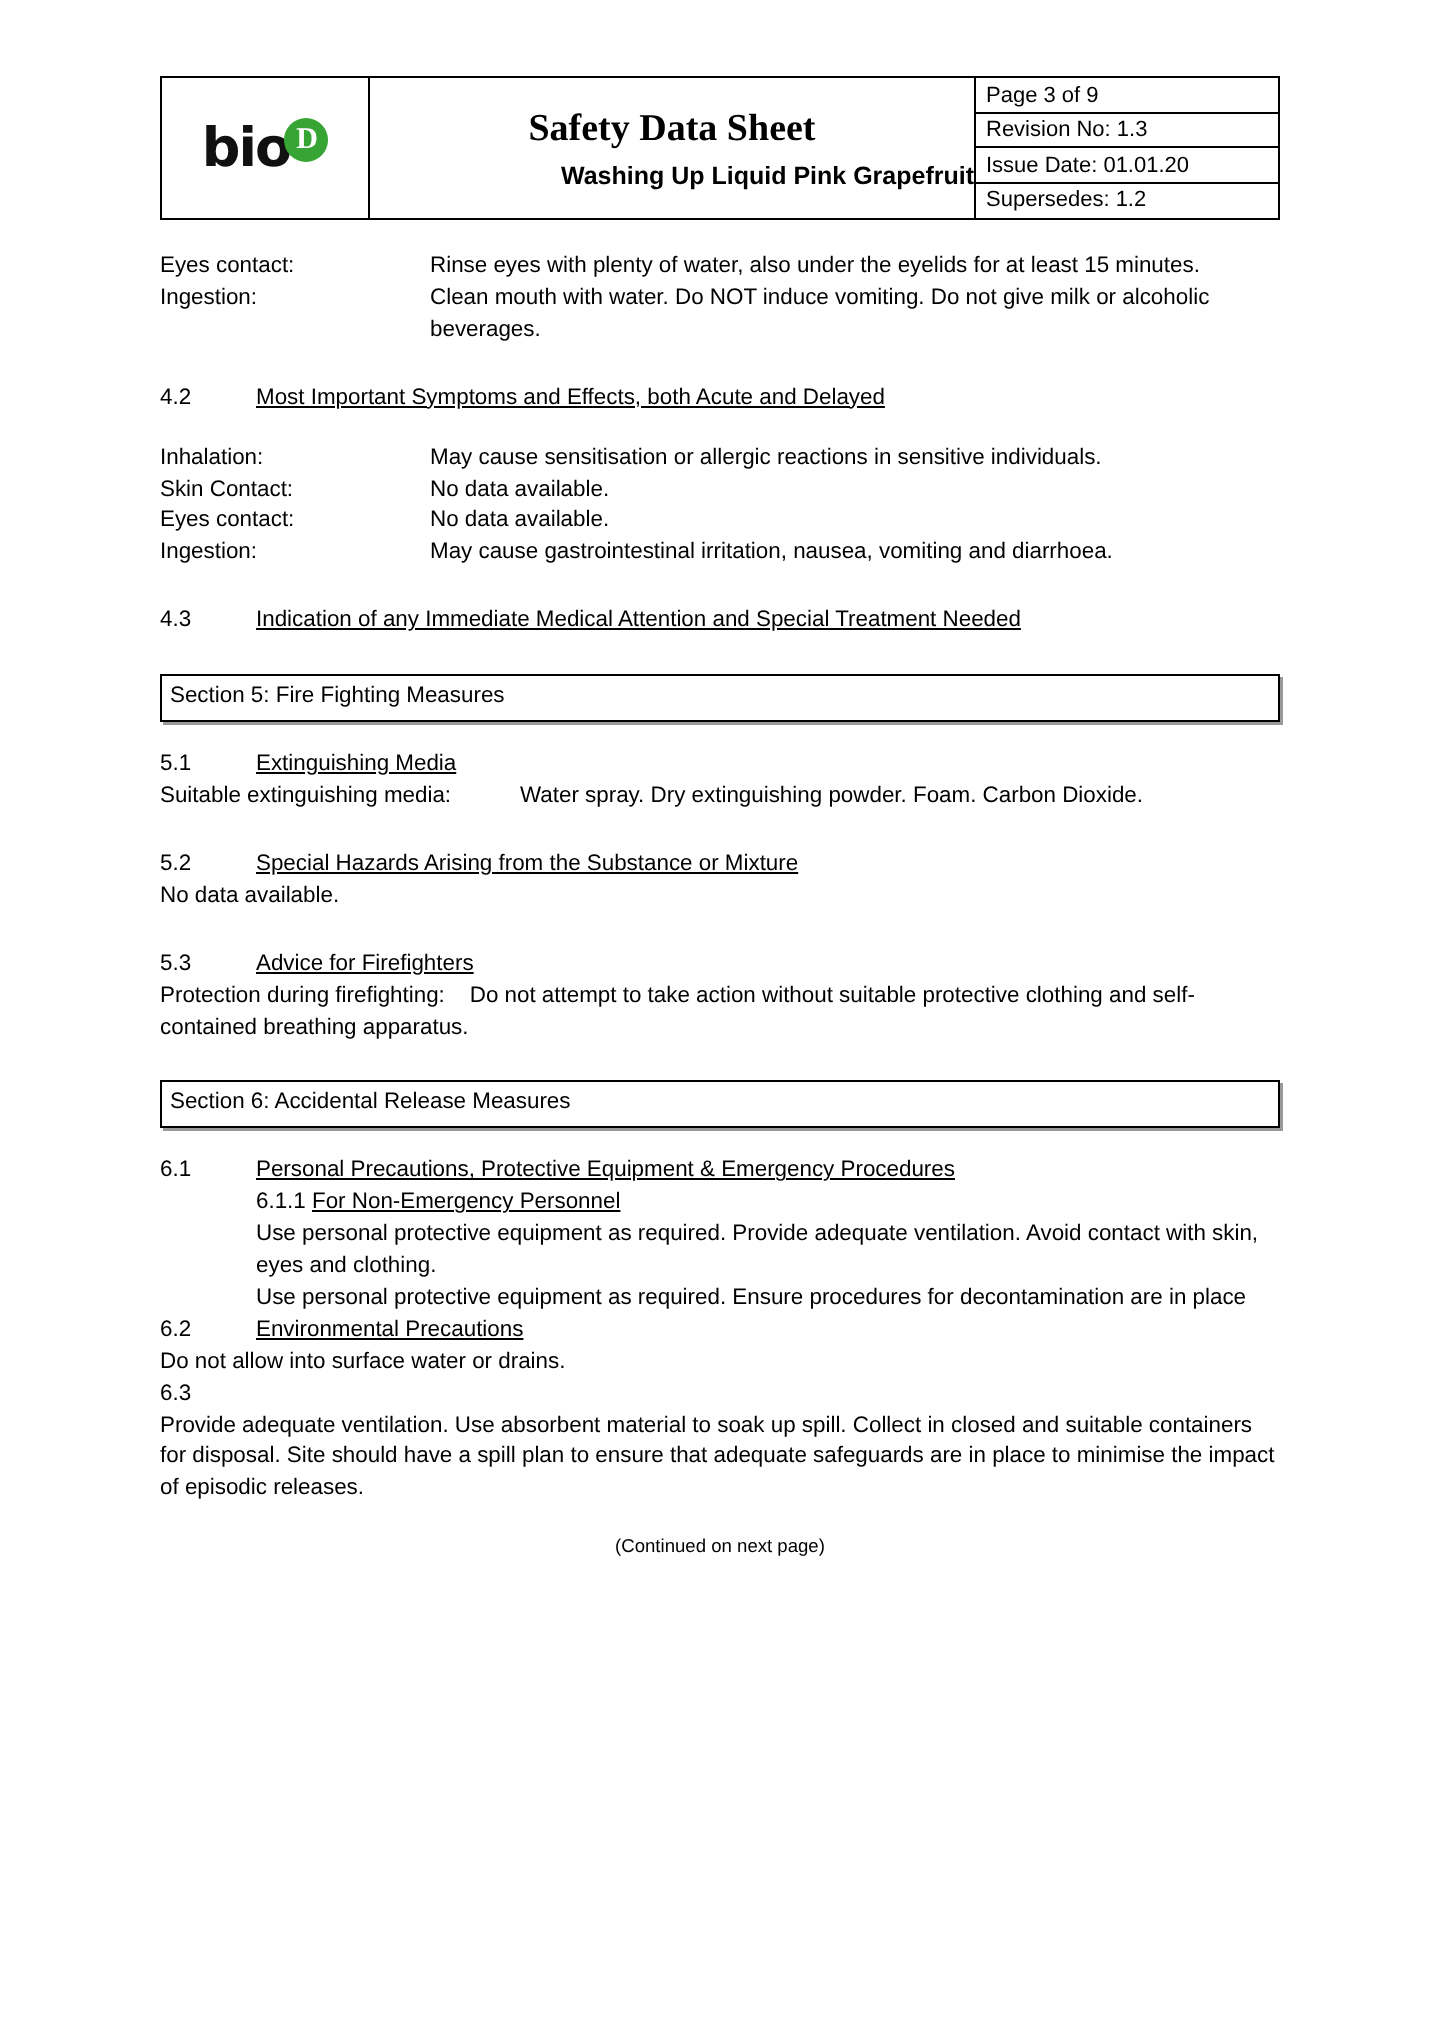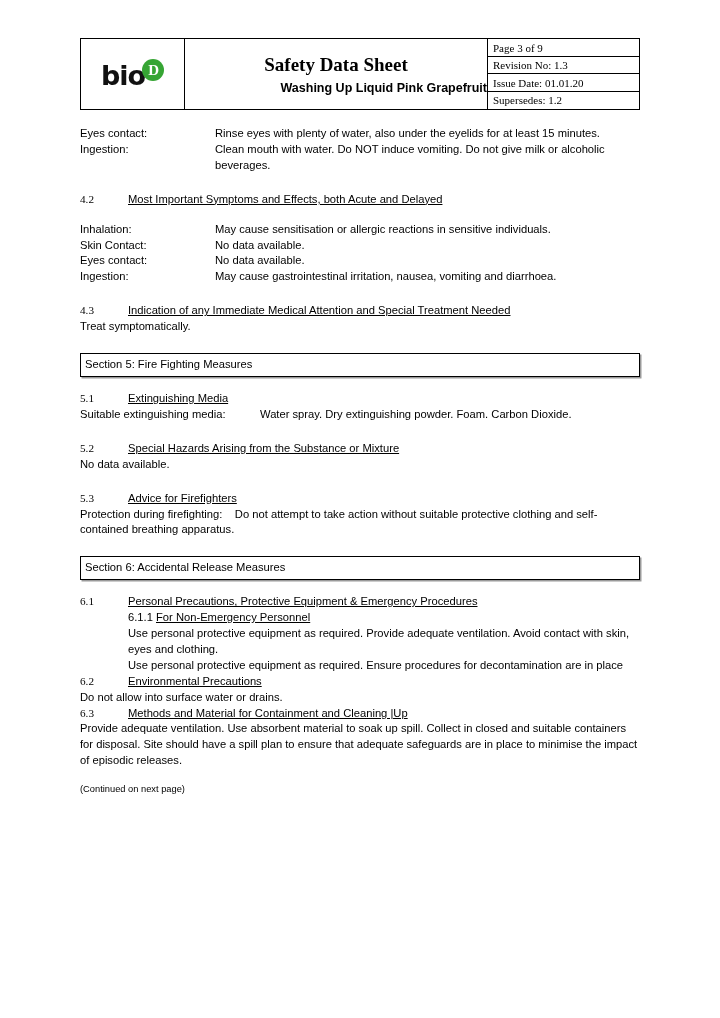--- a/index.html
+++ b/index.html
@@ -81,21 +81,20 @@
   .doc-subtitle {
     font-family: "Liberation Sans", sans-serif;
     font-weight: bold;
     font-size: 12.5px;
     line-height: 1.3;
     text-align: right;
   }
   .meta-cell {
     width: 152px;
     padding: 0;
-    font-family: Liberation Serif, serif;
   }
   .meta-row {
     font-size: 11px;
     padding: 2.5px 4px 2.5px 5px;
     border-bottom: 1px solid #000;
     line-height: 1.25;
     height: 17.5px;
   }
   .meta-row:last-child { border-bottom: none; }
 
@@ -119,21 +118,20 @@
   .gap-md { height: 14px; }
   .gap-lg { height: 18px; }
 
   .heading {
     display: flex;
     margin-bottom: 0;
   }
   .heading .num {
     width: 48px;
     flex: 0 0 48px;
-    font-family: Liberation Serif, serif;
   }
   .heading .txt {
     text-decoration: underline;
   }
 
   .plain { margin: 0; }
 
   .section-bar {
     border: 1px solid #000;
     padding: 3px 0 3px 4px;
@@ -152,21 +150,21 @@
     display: flex;
   }
   .two-col .c1 {
     width: 180px;
     flex: 0 0 180px;
   }
   .two-col .c2 { flex: 1; }
 
   .continued {
     font-size: 9.3px;
-    text-align: left;
+    text-align: center;
     margin-top: 14px;
   }
 </style>
 </head>
 <body>
 
 <div class="page">
 
   <table class="header-table">
     <tbody>
@@ -227,21 +225,20 @@
       <div class="lbl">Ingestion:</div>
       <div class="val">May cause gastrointestinal irritation, nausea, vomiting and diarrhoea.</div>
     </div>
 
     <div class="gap-lg"></div>
 
     <div class="heading">
       <div class="num">4.3</div>
       <div class="txt">Indication of any Immediate Medical Attention and Special Treatment Needed</div>
     </div>
-    <div class="plain">Treat symptomatically.</div>
 
     <div class="gap-lg"></div>
 
     <div class="section-bar">Section 5: Fire Fighting Measures</div>
 
     <div class="gap-md"></div>
 
     <div class="heading">
       <div class="num">5.1</div>
       <div class="txt">Extinguishing Media</div>
@@ -285,21 +282,20 @@
     </div>
 
     <div class="heading">
       <div class="num">6.2</div>
       <div class="txt">Environmental Precautions</div>
     </div>
     <div class="plain">Do not allow into surface water or drains.</div>
 
     <div class="heading">
       <div class="num">6.3</div>
-      <div class="txt">Methods and Material for Containment and Cleaning |Up</div>
     </div>
     <div class="two-col">
       <div class="c2">Provide adequate ventilation.    Use absorbent material to soak up spill.  Collect in closed and suitable containers for disposal.   Site should have a spill plan to ensure that adequate safeguards are in place to minimise the impact of episodic releases.</div>
     </div>
 
     <div class="continued">(Continued on next page)</div>
 
   </div>
 </div>
 

